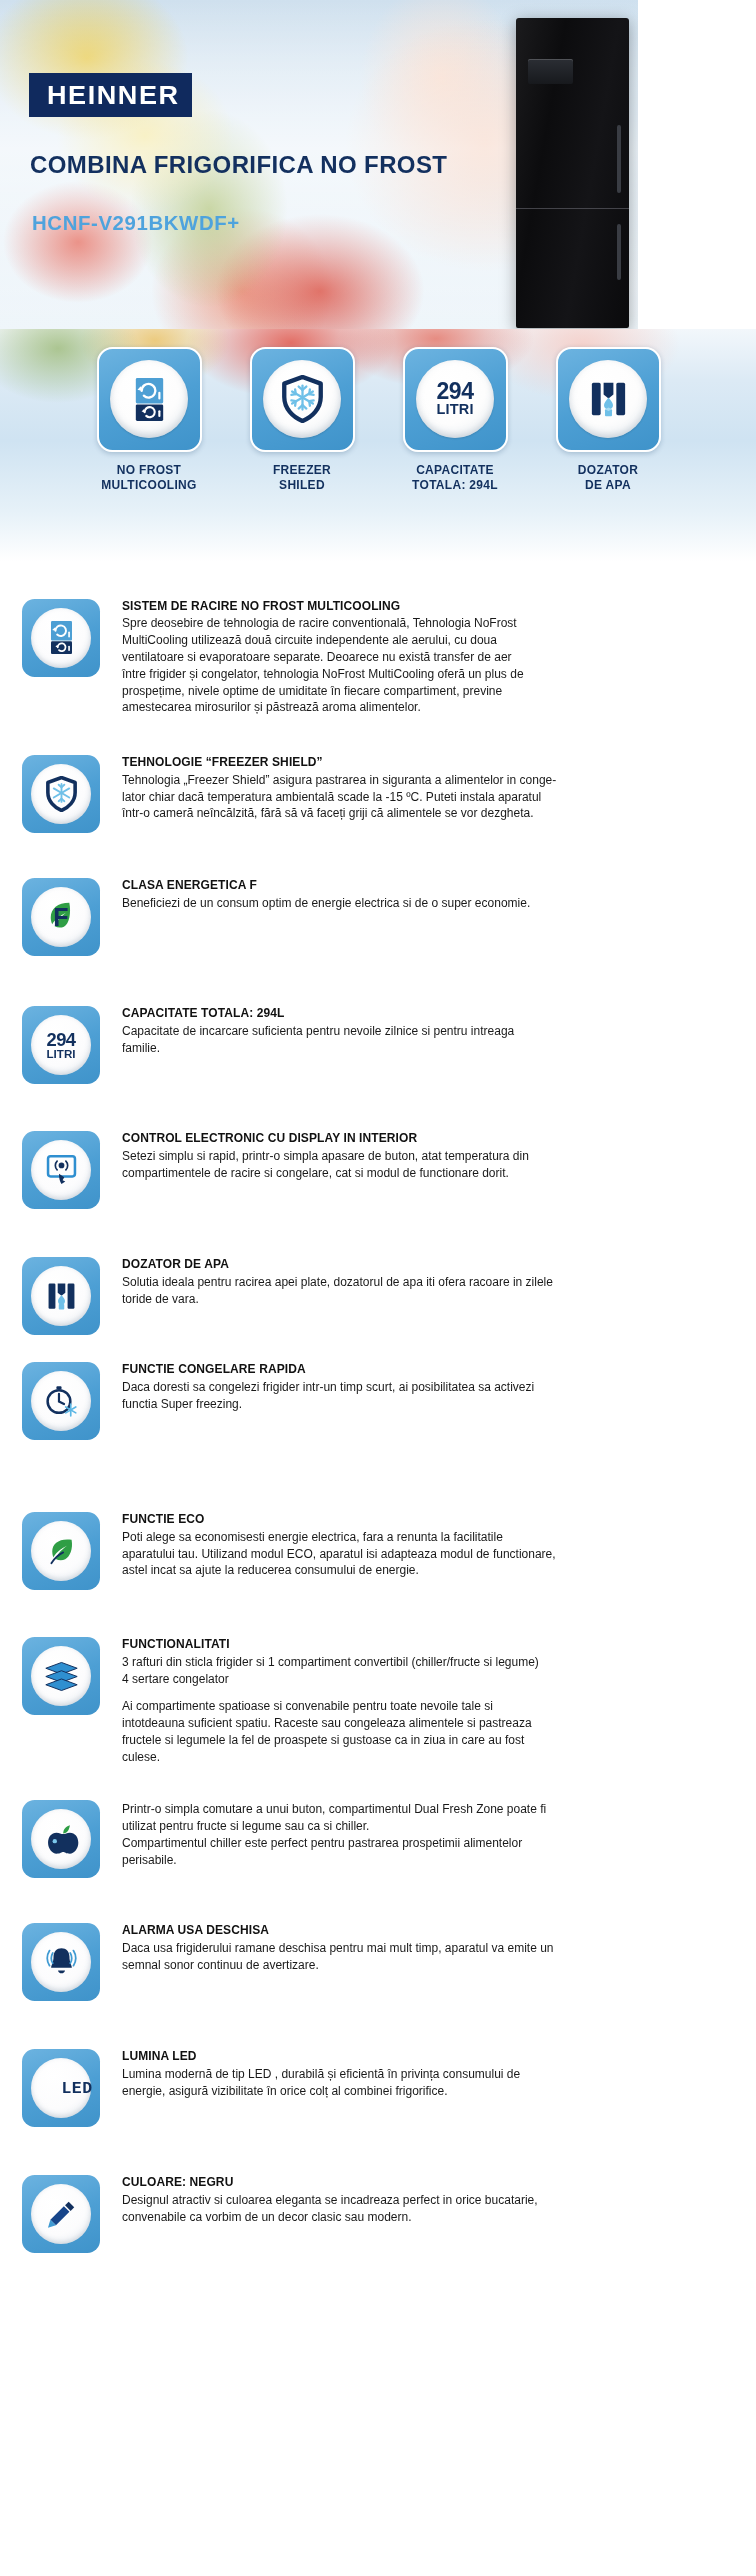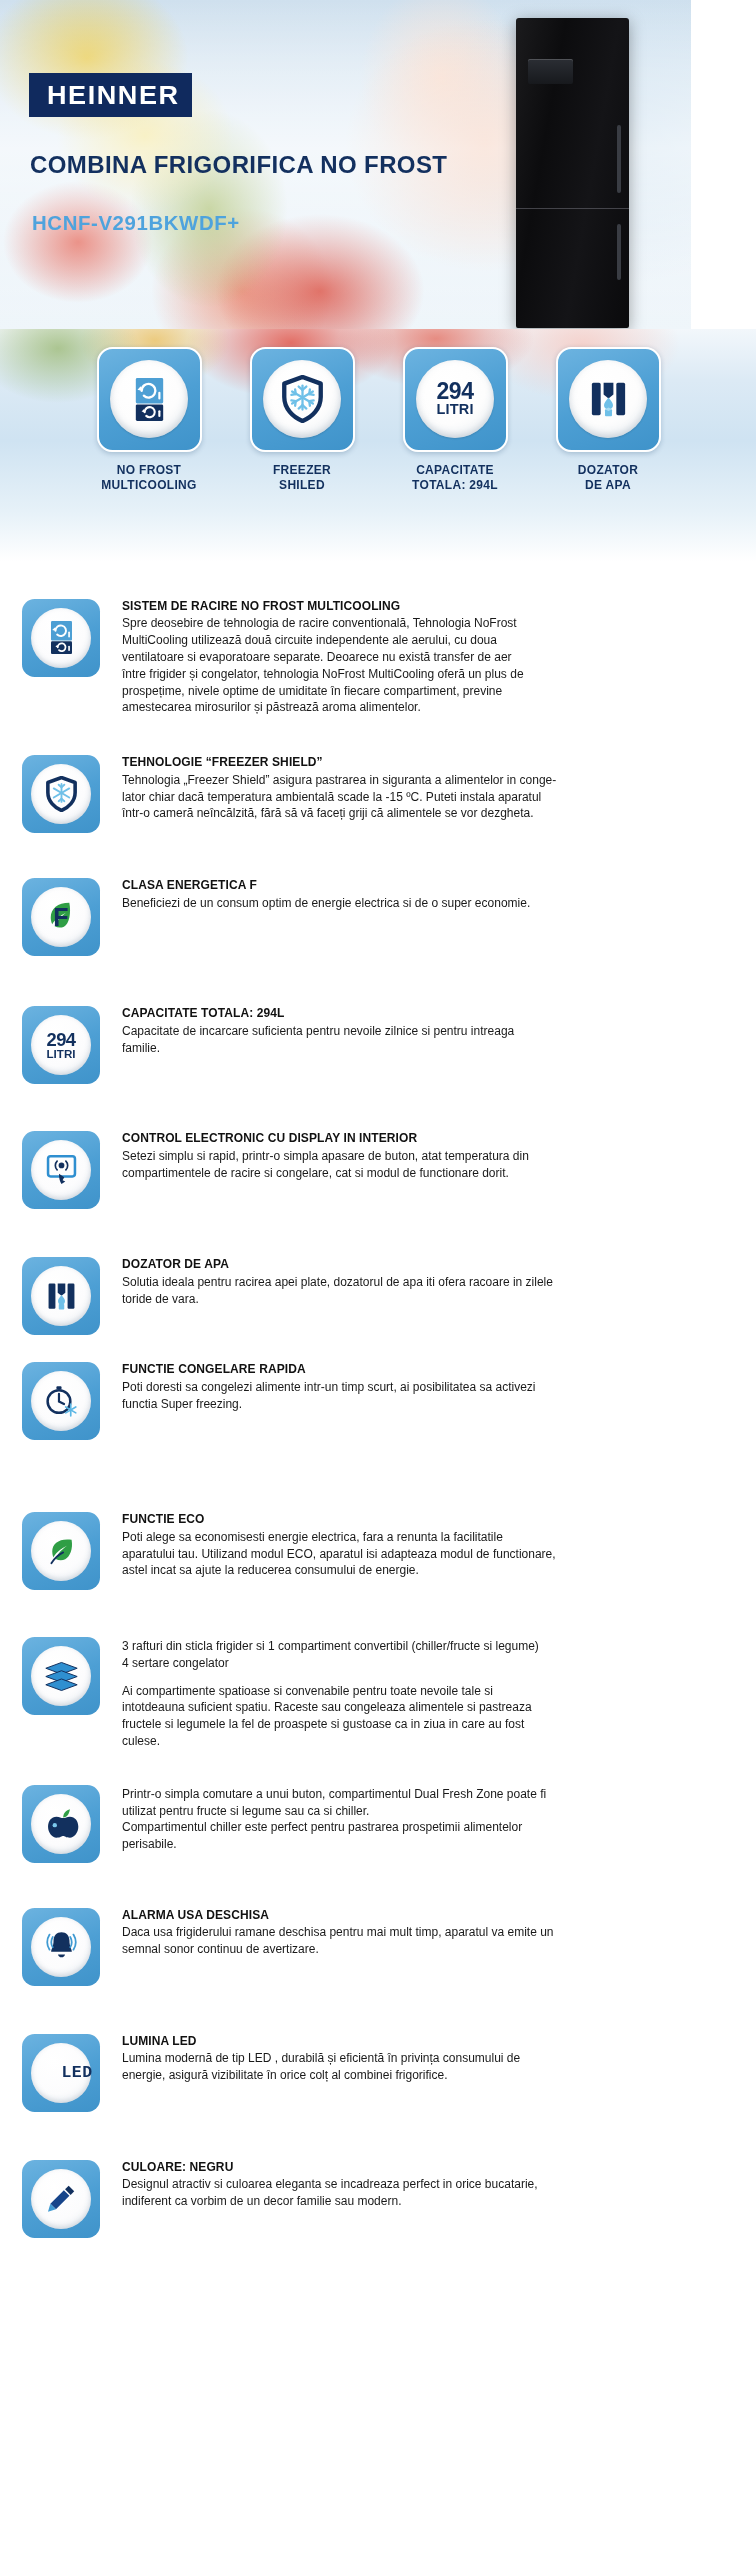--- a/index.html
+++ b/index.html
@@ -6,21 +6,21 @@
   html, body {
     width: 757px;
     background: #ffffff;
     font-family: "Liberation Sans", sans-serif;
   }
   body { width: 757px; height: 2576px; position: relative; overflow: hidden; }
 
   
   .hero {
     position: relative;
-    width: 691px;
+    width: 638px;
     height: 330px;
     overflow: hidden;
     background: #dfe9f2;
   }
   .hero-bg {
     position: absolute; inset: 0;
     background:
       radial-gradient(ellipse 145px 116px at 87px 58px, rgba(235,200,60,.85), rgba(235,200,60,0) 70%),
       radial-gradient(ellipse 126px 107px at 145px 136px, rgba(245,225,120,.8), rgba(245,225,120,0) 70%),
       radial-gradient(ellipse 116px 145px at 209px 209px, rgba(150,175,70,.75), rgba(150,175,70,0) 68%),
@@ -427,21 +427,21 @@
             <line x1="33" y1="25" x2="33" y2="39"></line>
             <line x1="27" y1="28.5" x2="39" y2="35.5"></line>
             <line x1="39" y1="28.5" x2="27" y2="35.5"></line>
           </g>
         </svg>
       </div>
         </div>
     </div>
     <div class="ftext">
       <div class="fhead">FUNCTIE CONGELARE RAPIDA</div>
-      <div class="fbody">Poti doresti sa congelezi alimente intr-un timp scurt, ai posibilitatea sa activezi
+      <div class="fbody">Daca doresti sa congelezi frigider intr-un timp scurt, ai posibilitatea sa activezi
 functia Super freezing.</div>
     </div>
   </div>
 
   <div class="frow" style="margin-top:72px">
     <div class="ficon-wrap">
       <div class="ficon">
           <div class="ficon-disc">
         <svg width="37" height="37" viewBox="0 0 44 44">
           <path d="M34 8c-14-2-23 4-23 14 0 4 1.4 7 1.4 7S16 21 29 15c0 0-11 7-14 16 4 2 8 2 11.4.3C32 28 36 19 34 8z" fill="#2f9e45"></path>
@@ -466,20 +466,21 @@
           <g fill="#2f8fd0" stroke="#12305e" stroke-width="1.2">
             <path d="M23 3 42 10 23 17 4 10z"></path>
             <path d="M23 13 42 20 23 27 4 20z"></path>
             <path d="M23 23 42 30 23 37 4 30z"></path>
           </g>
         </svg>
       </div>
         </div>
     </div>
     <div class="ftext">
+      <div class="fhead">FUNCTIONALITATI</div>
       <div class="fbody">3 rafturi din sticla frigider si 1 compartiment convertibil (chiller/fructe si legume)
 4 sertare congelator</div>
       <div class="fbody">Ai compartimente spatioase si convenabile pentru toate nevoile tale si
 intotdeauna suficient spatiu. Raceste sau congeleaza alimentele si pastreaza
 fructele si legumele la fel de proaspete si gustoase ca in ziua in care au fost
 culese.</div>
     </div>
   </div>
 
   <div class="frow" style="margin-top:35px">
@@ -545,18 +546,18 @@
           <path d="M31 6l7 7-4.5 4.5-7-7z" fill="#12305e"></path>
           <path d="M25 11.5l7 7L15 35.5l-7-7z" fill="#17458a"></path>
           <path d="M8 28.5l7 7-10 3z" fill="#3f9ad2"></path>
         </svg>
       </div>
         </div>
     </div>
     <div class="ftext">
       <div class="fhead">CULOARE: NEGRU</div>
       <div class="fbody">Designul atractiv si culoarea eleganta se incadreaza perfect in orice bucatarie,
-indiferent ca vorbim de un decor familie sau modern.</div>
+convenabile ca vorbim de un decor clasic sau modern.</div>
     </div>
   </div>
 
 </div>
 
 
 </body></html>

